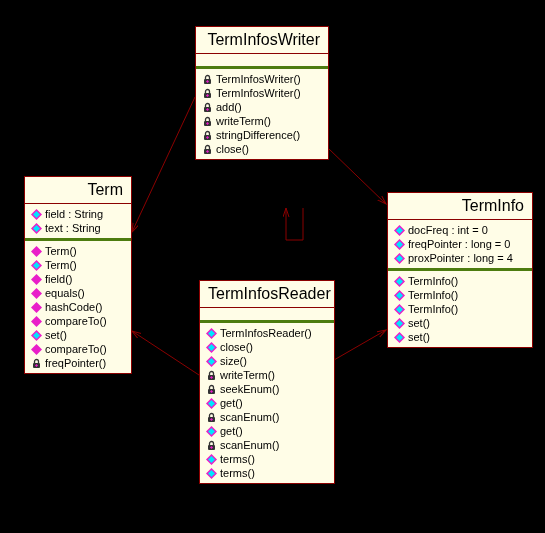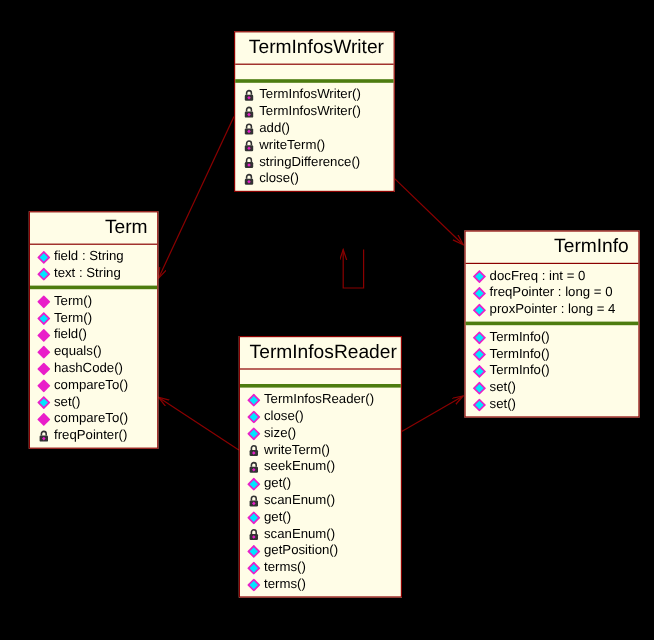--- a/index.html
+++ b/index.html
@@ -286,29 +286,20 @@
         </span>
         <span>scanEnum()</span>
       </div>
       <div class="row">
         <span class="ico">
           <svg viewBox="0 0 11 11">
             <polygon points="5.5,0 11,5.5 5.5,11 0,5.5" fill="#e91ec9"></polygon>
             <polygon points="5.5,2 9,5.5 5.5,9 2,5.5" fill="#00e5ff"></polygon>
           </svg>
         </span>
-        <span>getPosition()</span>
-      </div>
-      <div class="row">
-        <span class="ico">
-          <svg viewBox="0 0 11 11">
-            <polygon points="5.5,0 11,5.5 5.5,11 0,5.5" fill="#e91ec9"></polygon>
-            <polygon points="5.5,2 9,5.5 5.5,9 2,5.5" fill="#00e5ff"></polygon>
-          </svg>
-        </span>
         <span>terms()</span>
       </div>
       <div class="row">
         <span class="ico">
           <svg viewBox="0 0 11 11">
             <polygon points="5.5,0 11,5.5 5.5,11 0,5.5" fill="#e91ec9"></polygon>
             <polygon points="5.5,2 9,5.5 5.5,9 2,5.5" fill="#00e5ff"></polygon>
           </svg>
         </span>
         <span>terms()</span>

